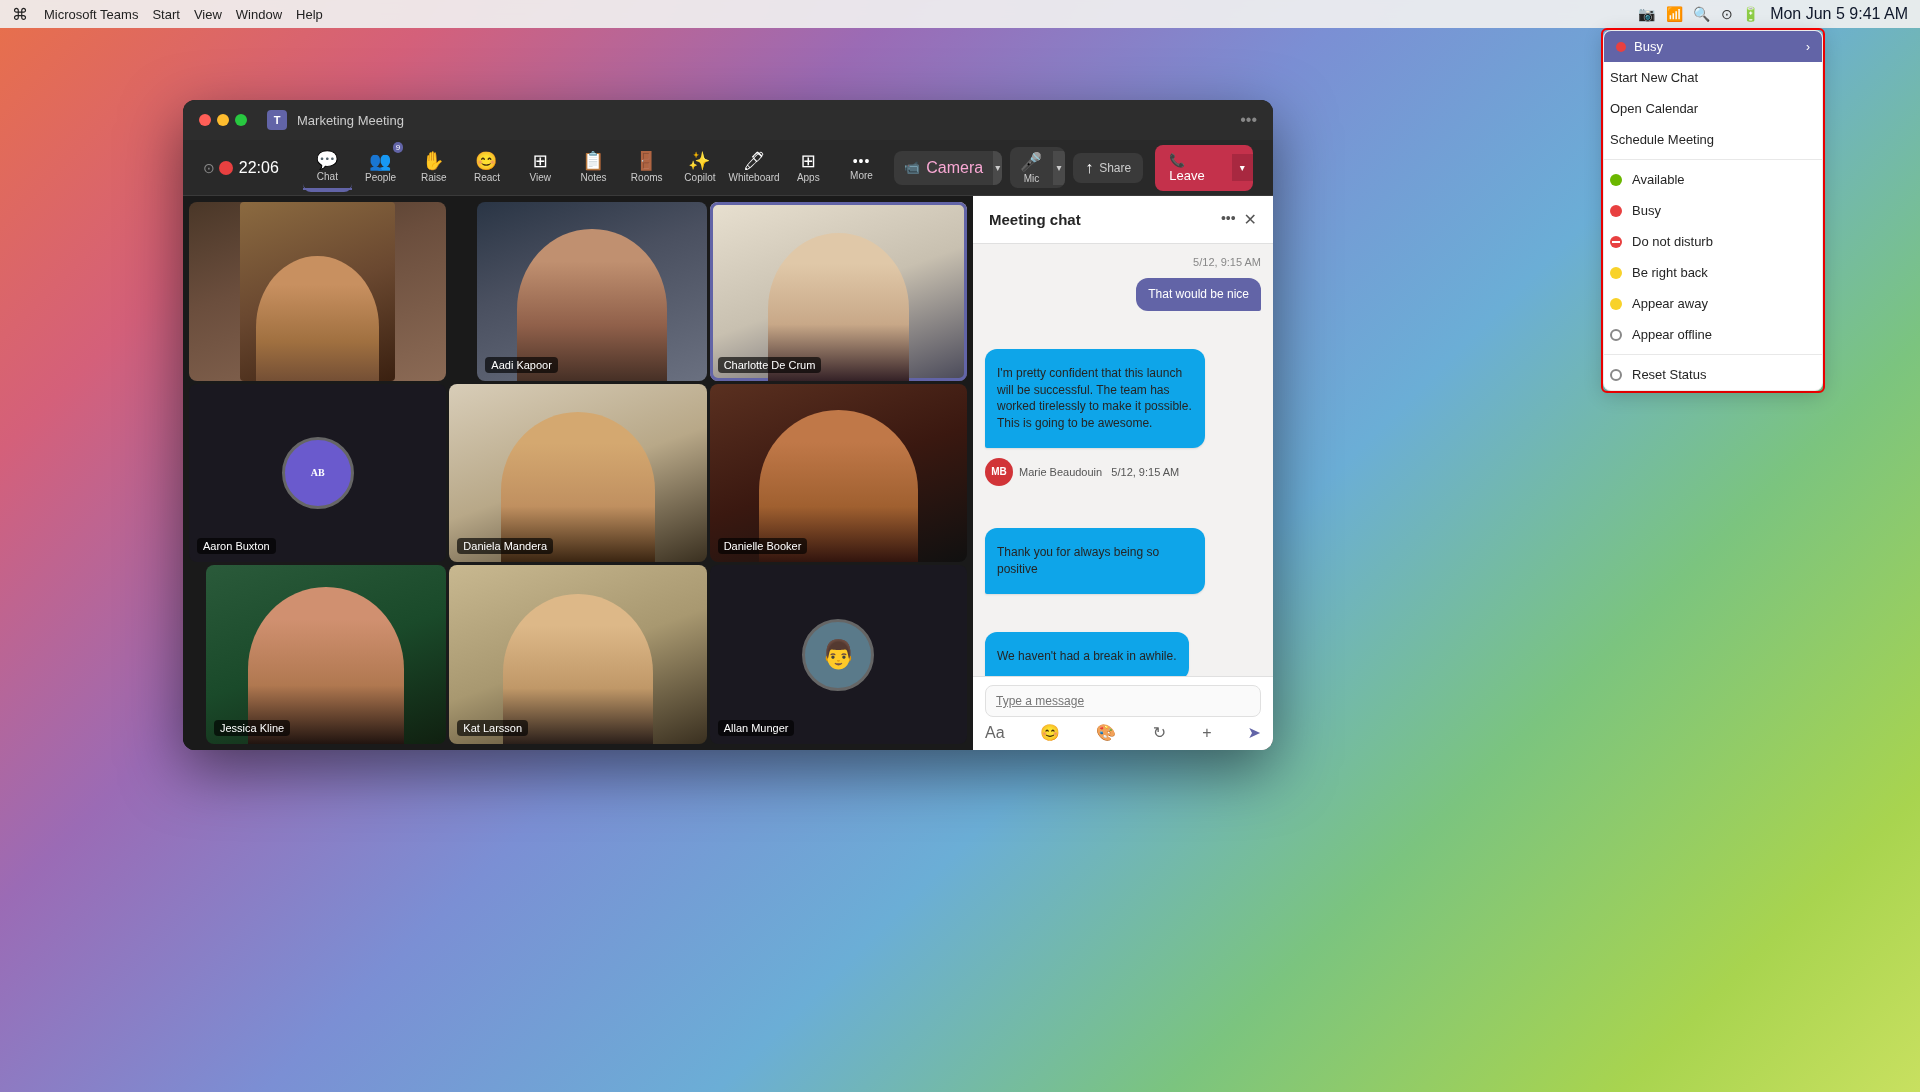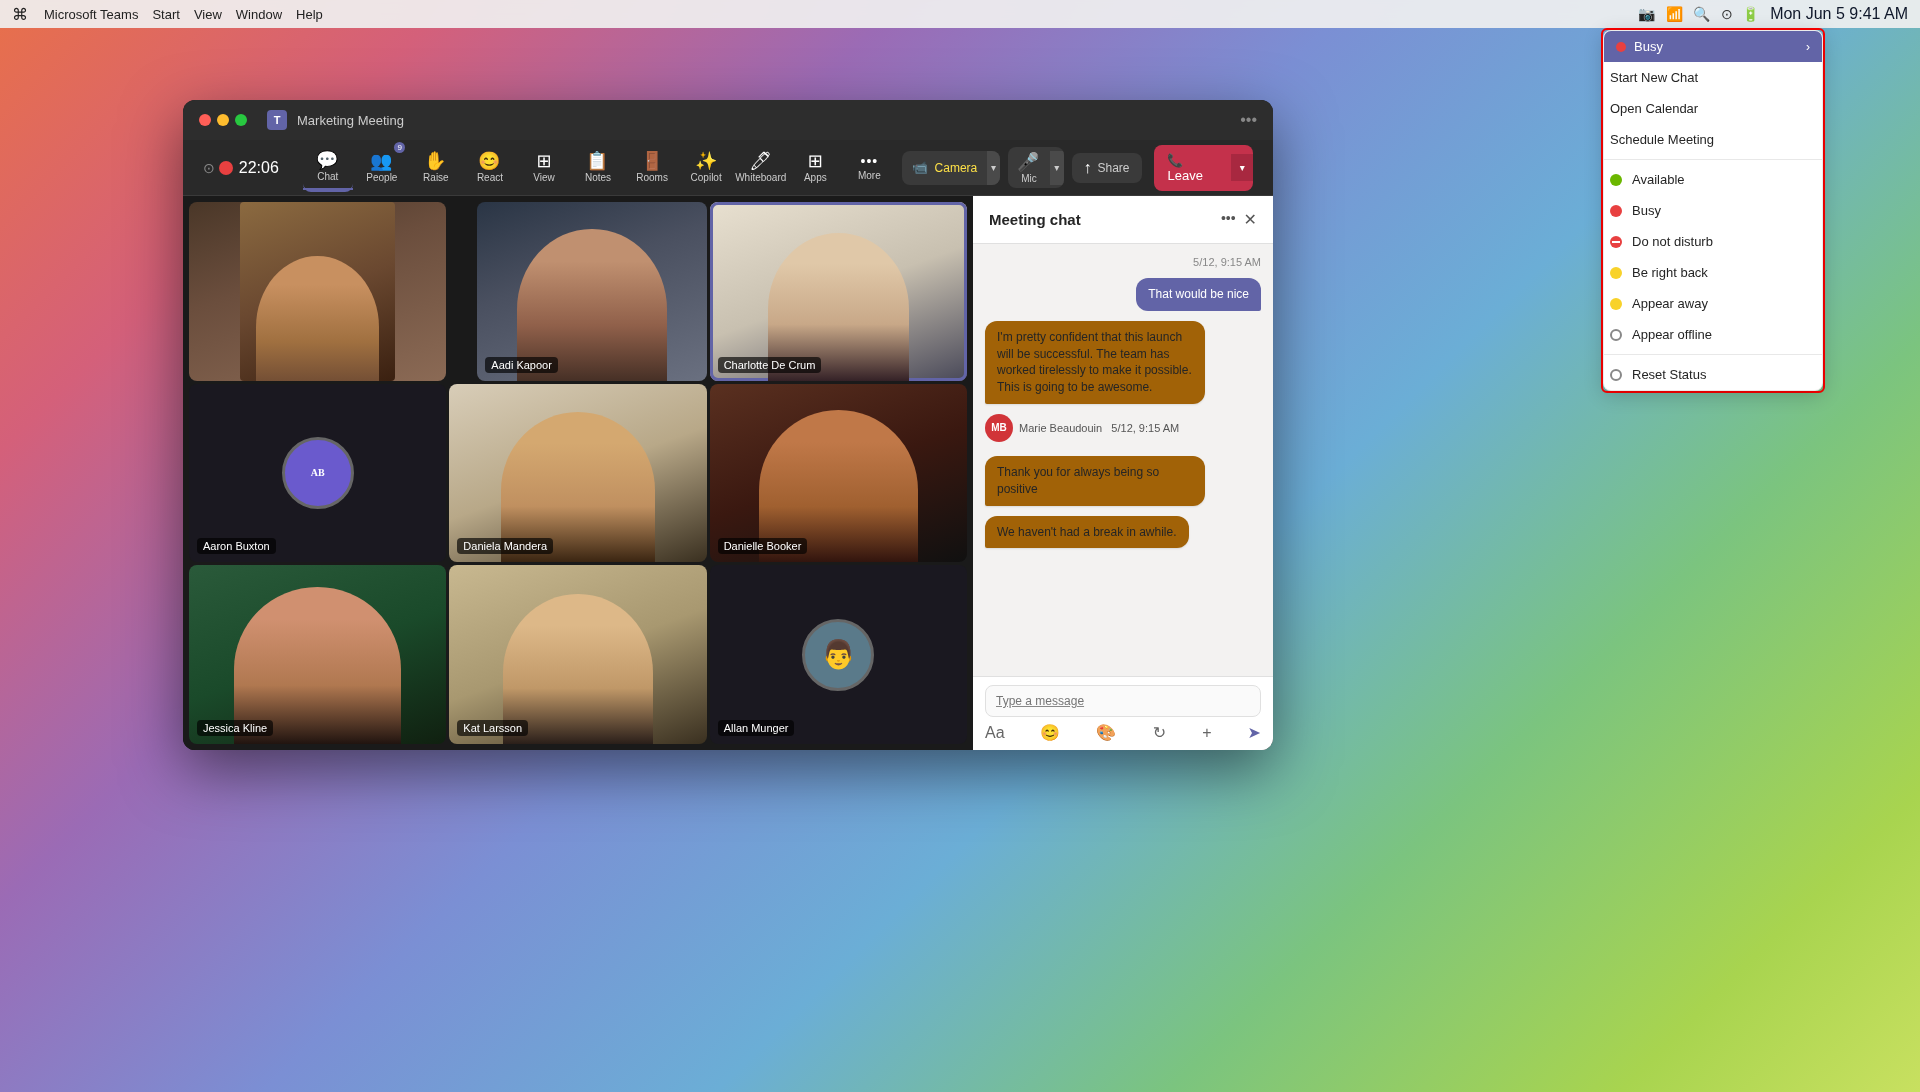--- a/index.html
+++ b/index.html
@@ -384,28 +384,29 @@
       background: #6264a7;
       color: white;
       padding: 8px 12px;
       border-radius: 12px 12px 2px 12px;
       max-width: 220px;
       font-size: 12px;
       line-height: 1.4;
     }
     .msg-bubble-left {
       align-self: flex-start;
-      background: #a16207;
+      background: #0ea5e9;
       color: #252525;
-      padding: 8px 12px;
+      padding: 16px 12px;
       border-radius: 12px 12px 12px 2px;
       max-width: 220px;
       font-size: 12px;
       line-height: 1.4;
       box-shadow: 0 1px 2px rgba(0,0,0,0.1);
+      margin-top: 28px;
     }
     .msg-sender {
       display: flex;
       align-items: center;
       gap: 6px;
       margin-bottom: 4px;
     }
     .sender-avatar {
       width: 28px;
       height: 28px;
@@ -642,21 +643,21 @@
     <div class="toolbar-btn">
       <span class="toolbar-btn-icon" style="font-size:14px; letter-spacing:1px;">•••</span>
       <span class="toolbar-btn-label">More</span>
     </div>
 
     <div class="toolbar-spacer"></div>
 
     <div class="camera-btn">
       <div class="camera-btn-main">
         <span>📹</span>
-        <span style="font-size:12px; color:#fde047;">Camera</span>
+        <span style="font-size:16px; color:#f9a8d4;">Camera</span>
       </div>
       <div class="camera-btn-arrow">▾</div>
     </div>
 
     <div class="mic-btn">
       <div class="mic-btn-main">
         <span style="font-size:18px; color:#fff;">🎤</span>
         <span style="font-size:10px; color:#ccc;">Mic</span>
       </div>
       <div class="mic-btn-arrow">▾</div>
@@ -718,21 +719,21 @@
         <span class="participant-name">Daniela Mandera</span>
       </div>
 
       <div class="video-cell cell-person6" style="background:linear-gradient(160deg,#5a3020,#3a1810,#101010);">
         <div style="width:100%;height:100%;display:flex;align-items:center;justify-content:center;overflow:hidden;">
           <div style="width:62%;height:90%;background:linear-gradient(180deg,#c07848 20%,#a06030 60%,#200808 100%);border-radius:50% 50% 0 0;position:relative;top:10%;"></div>
         </div>
         <span class="participant-name">Danielle Booker</span>
       </div>
 
-      <div class="video-cell cell-person7" style="background:linear-gradient(160deg,#2a5a3a,#1a4a2a,#102010);">
+      <div class="video-cell cell-person7" style="background:linear-gradient(160deg,#2a5a3a,#1a4a2a,#102010);margin-left:17px;">
         <div style="width:100%;height:100%;display:flex;align-items:center;justify-content:center;overflow:hidden;">
           <div style="width:65%;height:92%;background:linear-gradient(180deg,#d09070 20%,#b07850 60%,#100808 100%);border-radius:50% 50% 0 0;position:relative;top:8%;"></div>
         </div>
         <span class="participant-name">Jessica Kline</span>
       </div>
 
       <div class="video-cell cell-person8" style="background:linear-gradient(160deg,#c8b890,#a89870,#3a3020);">
         <div style="width:100%;height:100%;display:flex;align-items:center;justify-content:center;overflow:hidden;">
           <div style="width:58%;height:88%;background:linear-gradient(180deg,#ddb888 20%,#c09868 60%,#181010 100%);border-radius:50% 50% 0 0;position:relative;top:10%;"></div>
         </div>

